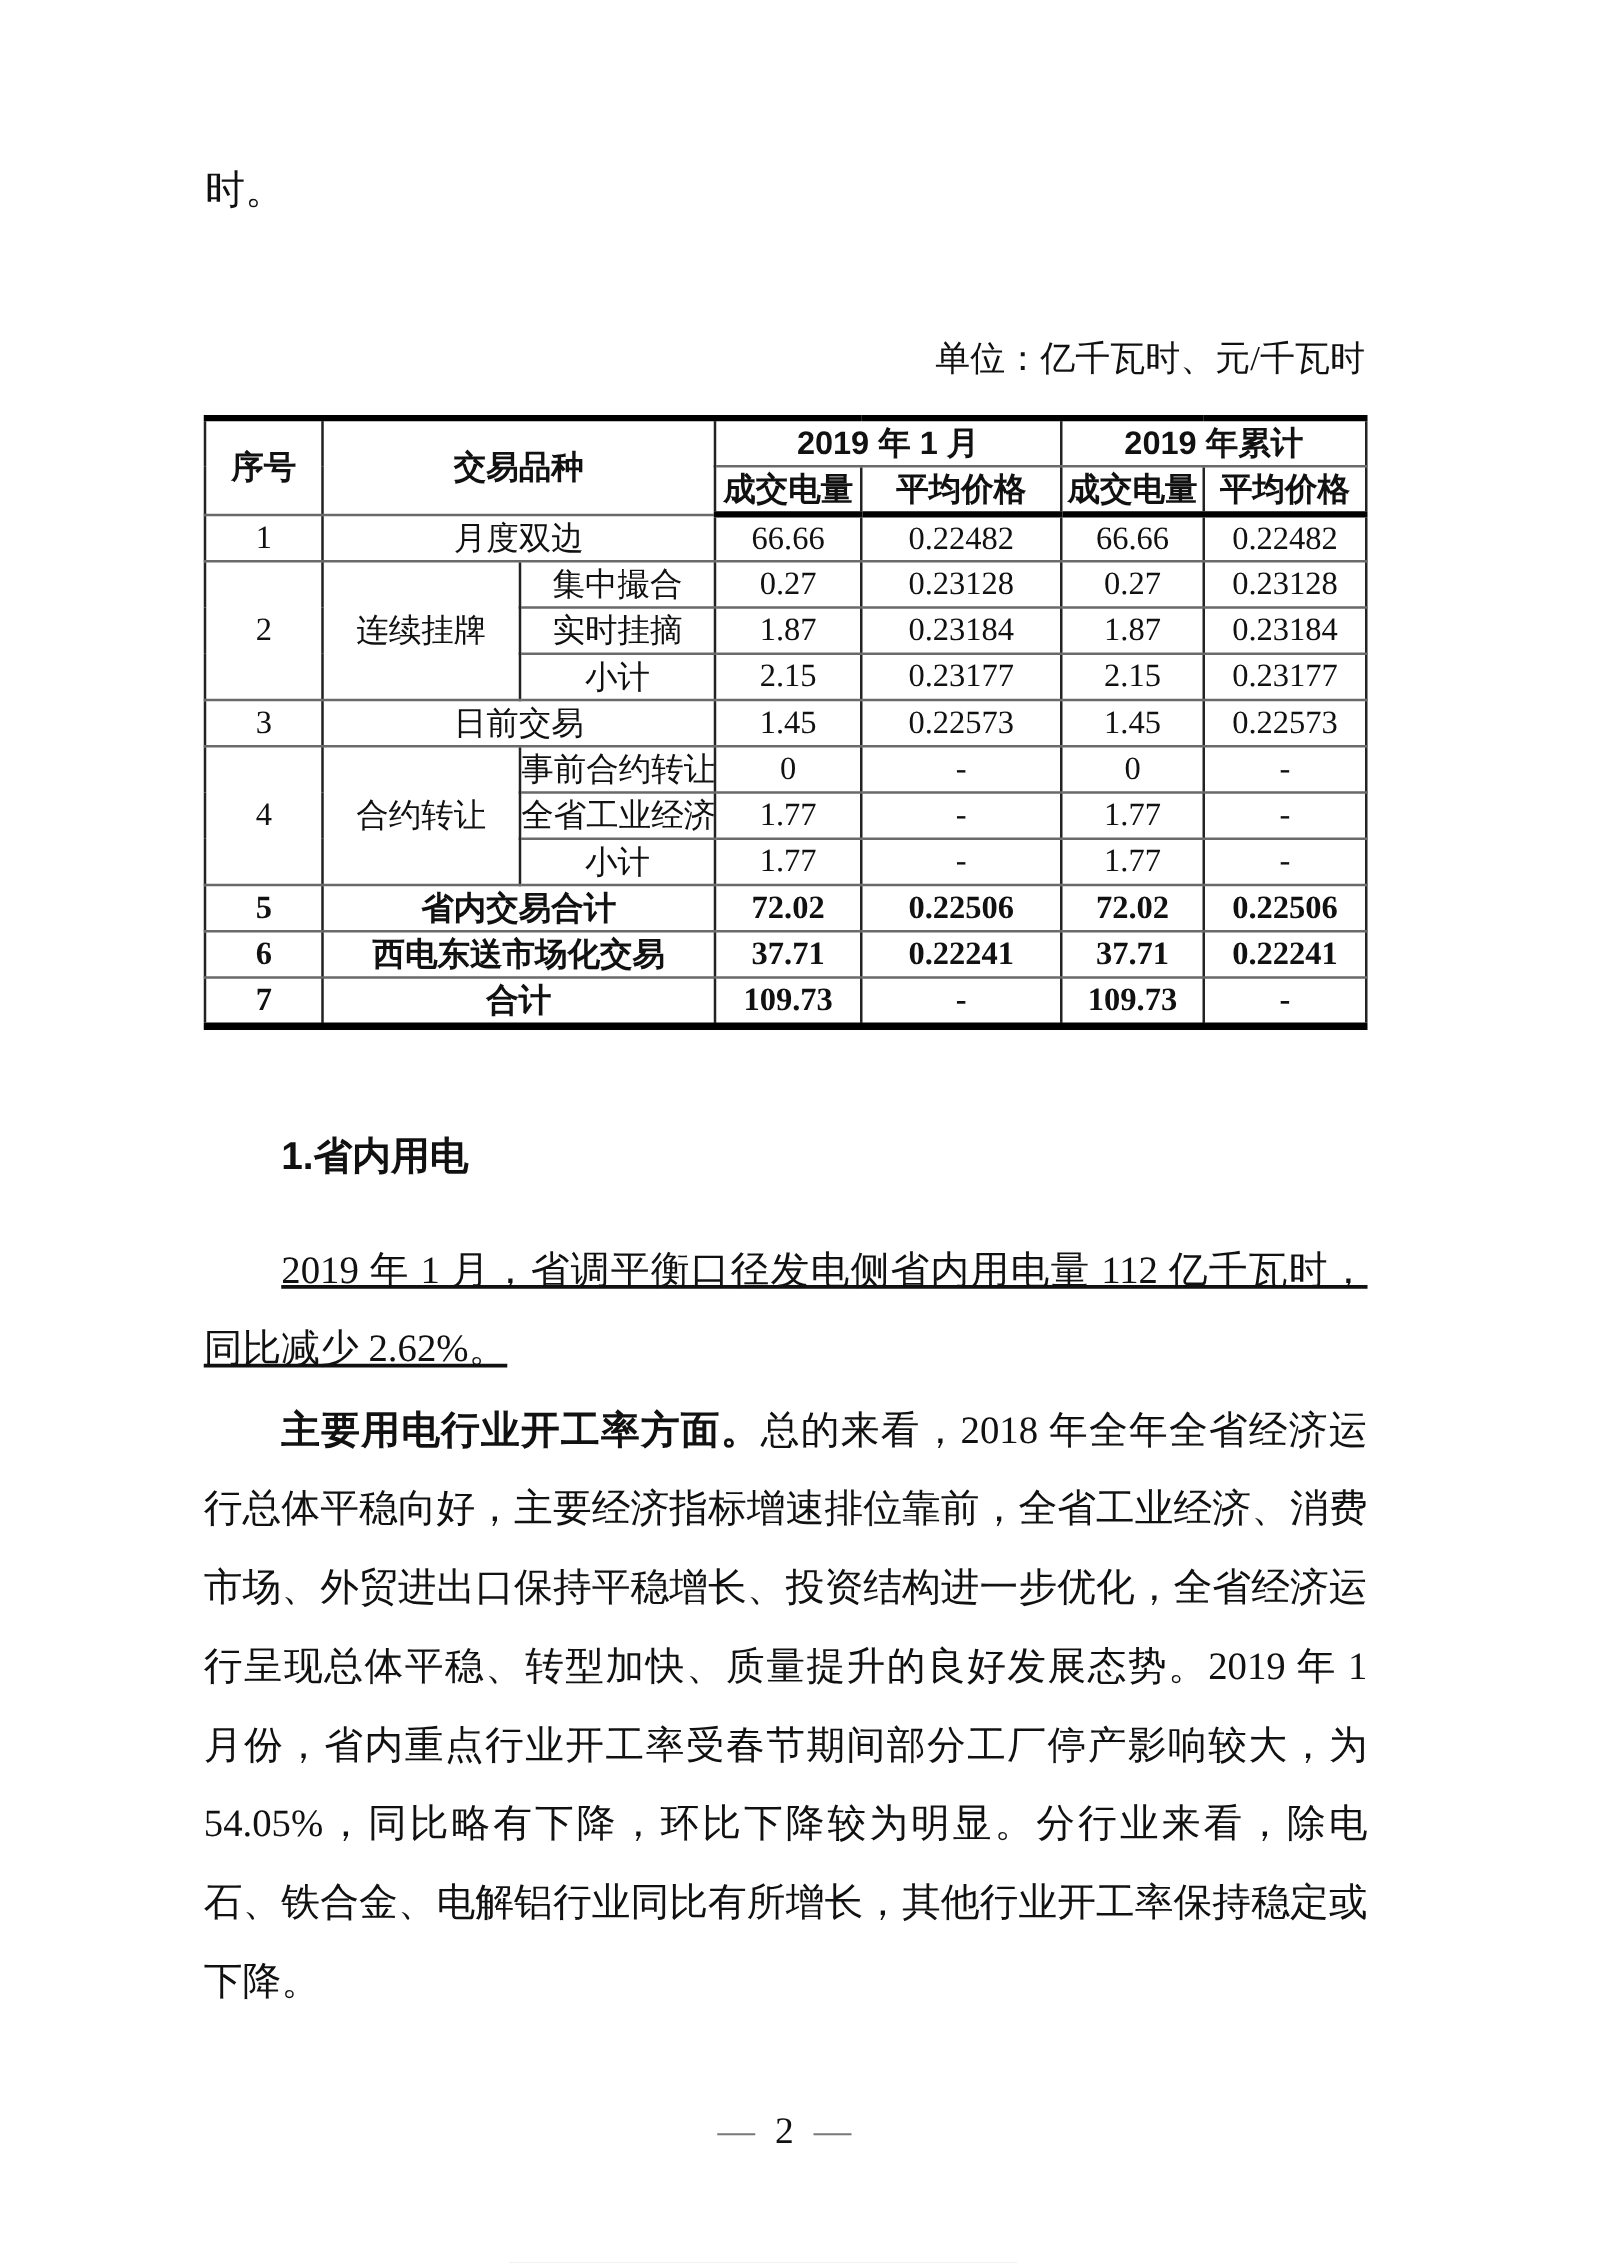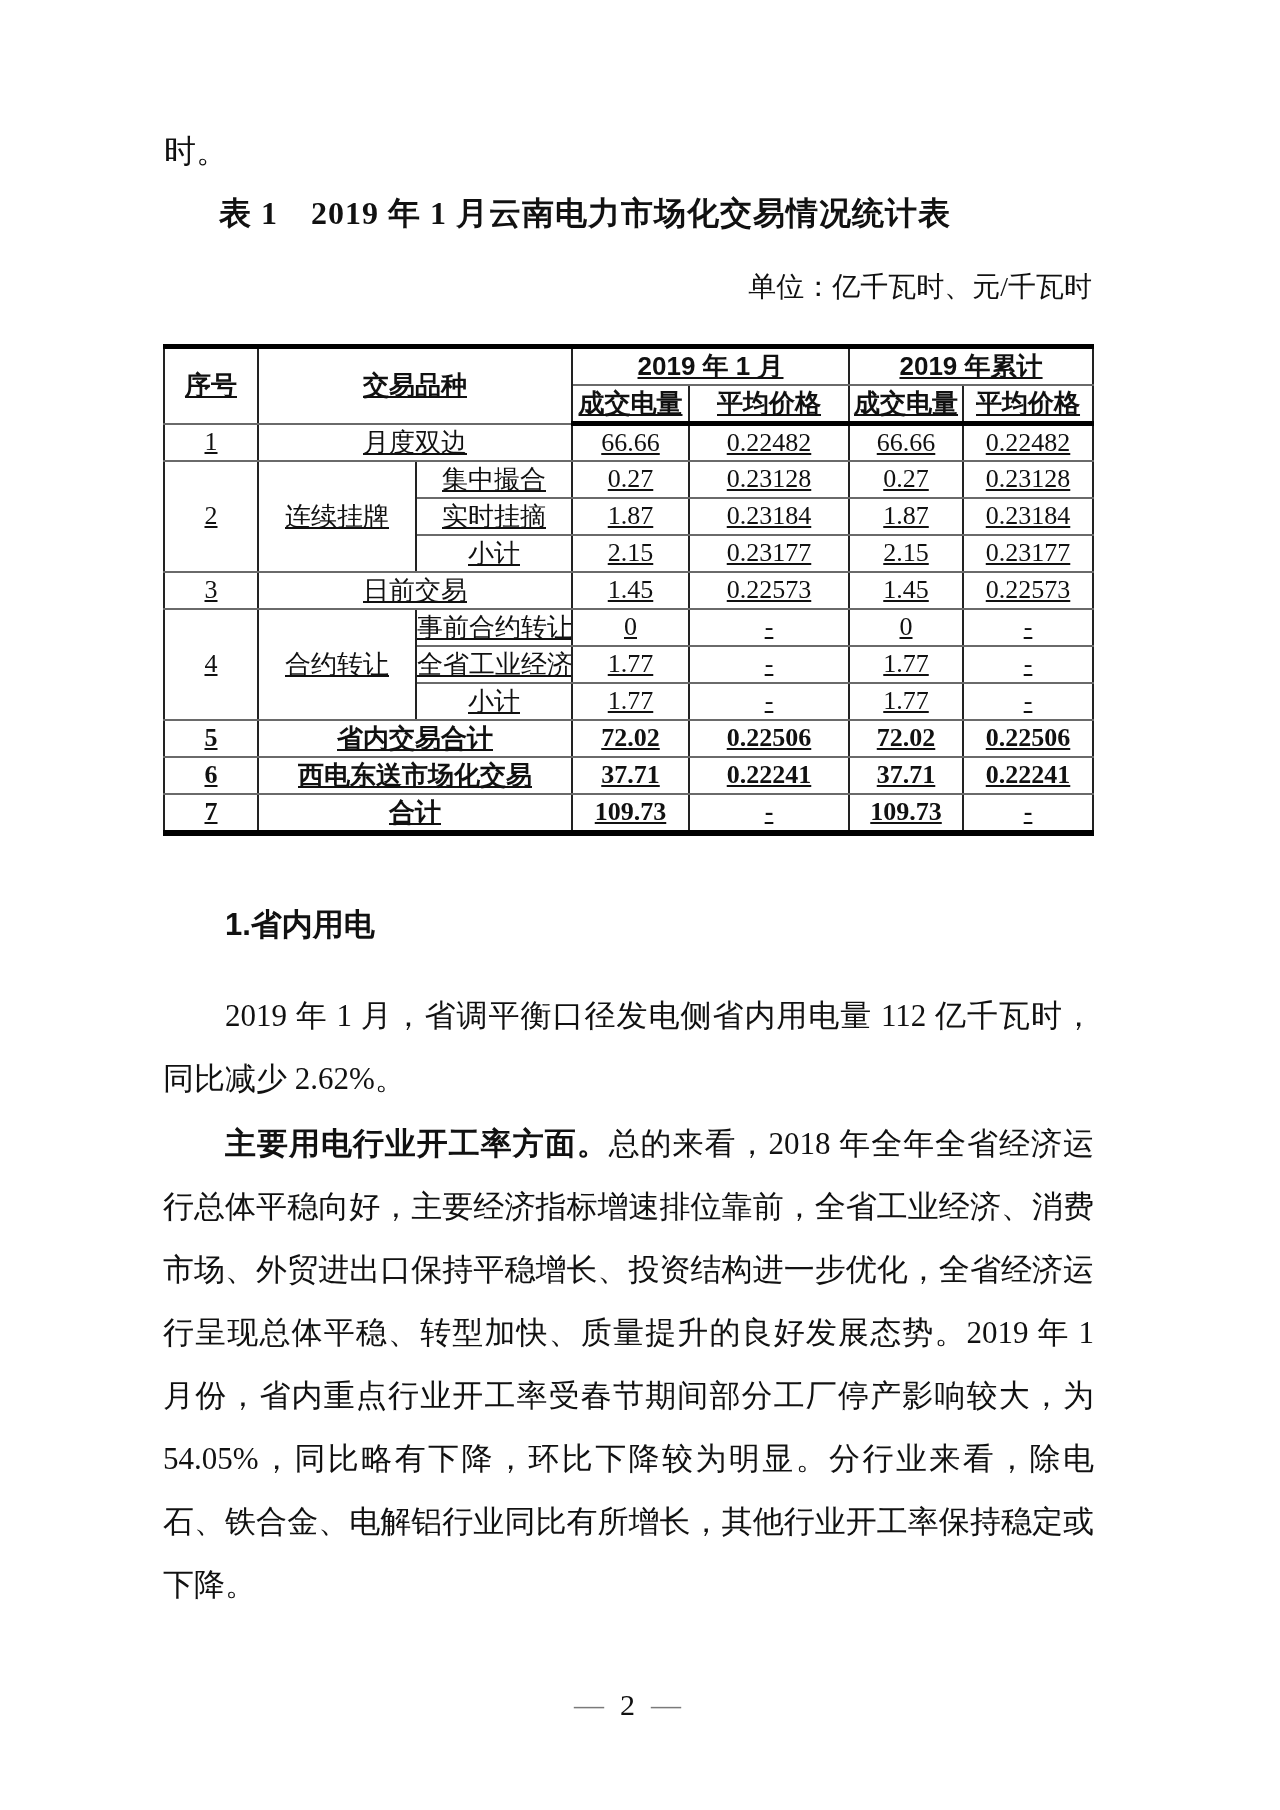--- a/index.html
+++ b/index.html
@@ -19,29 +19,28 @@
   .table-title{
     position:absolute;top:192px;left:120px;width:930px;
     text-align:center;font-size:32px;font-weight:600;margin:0;
     letter-spacing:1px;
   }
   .unit-note{
     position:absolute;top:268px;left:163px;width:929px;
     text-align:right;font-size:28px;
   }
   table.stats-table{
-    position:absolute;top:344px;left:163px;
+    position:absolute;top:332px;left:163px;
     width:929px;
     border-collapse:collapse;table-layout:fixed;
     border-top:5px solid #000;
     border-bottom:6px solid #000;
     border-left:2px solid #222;
     border-right:2px solid #222;
     font-size:26px;
-    text-decoration:underline;
   }
   table.stats-table th,
   table.stats-table td{
     border-left:2px solid #222;
     border-right:2px solid #222;
     border-top:2px solid #6a6a6a;
     border-bottom:2px solid #6a6a6a;
     text-align:center;vertical-align:middle;
     padding:0;overflow:hidden;white-space:nowrap;
   }
@@ -70,41 +69,40 @@
     font-size:31px;font-weight:bold;margin:0;
     padding-left:62px;box-sizing:border-box;
     font-family:"Liberation Sans","DejaVu Sans",sans-serif;
   }
   .body-para{
     position:absolute;left:163px;width:931px;
     font-size:31px;line-height:63px;
     text-align:justify;text-justify:inter-ideograph;
     text-indent:62px;margin:0;
   }
-  .para-1{top:984px;}
+  .para-1{top:984px;text-decoration:underline;}
   .para-2{top:1112px;}
   .body-para b{
     font-family:Liberation Serif, serif;
     font-weight:bold;
   }
   .page-footer{
     position:absolute;top:1688px;left:163px;width:929px;
     text-align:center;font-size:30px;
   }
   .page-footer .dash{color:#7a7a7a;}
   .page-footer .num{margin:0 16px;color:#111;}
 </style>
 </head>
 <body>
 
 <div class="page">
 
   <p class="top-text">时。</p>
 
-  <h2 class="table-title">表 1　2019 年 1 月云南电力市场化交易情况统计表</h2>
 
   <div class="unit-note">单位：亿千瓦时、元/千瓦时</div>
 
   <table class="stats-table">
     <colgroup>
       <col style="width:94px">
         <col style="width:158px">
         <col style="width:156px">
       <col style="width:117px">
         <col style="width:160px">

